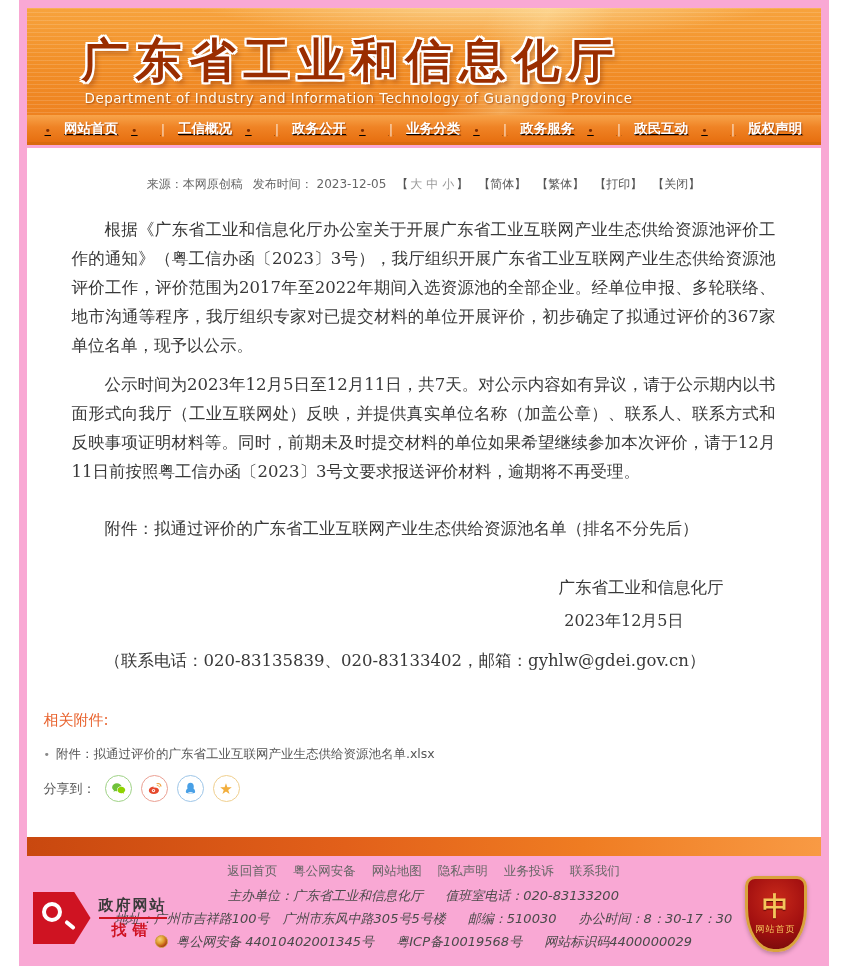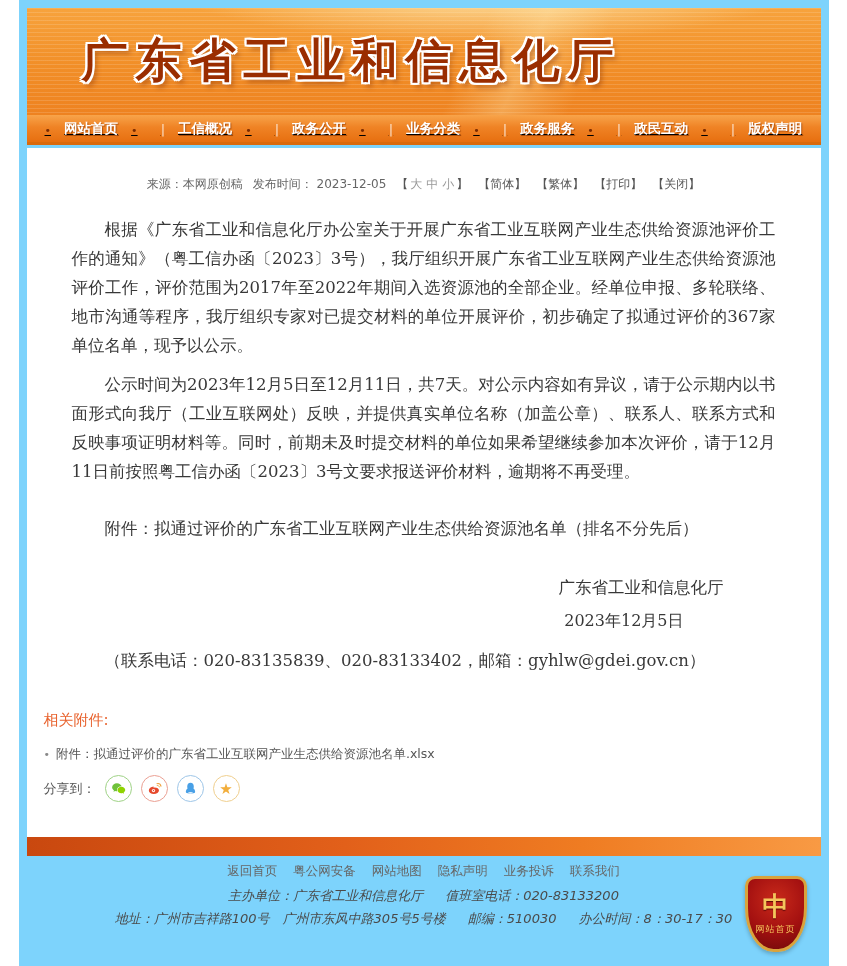--- a/index.html
+++ b/index.html
@@ -1,18 +1,18 @@
 <!DOCTYPE html>
 <html><head>
 <meta charset="utf-8">
 <style>
   * { margin:0; padding:0; box-sizing:border-box; }
   html,body { background:#fff; }
   body { font-family:"DejaVu Sans","Liberation Sans",sans-serif; }
-  .page { position:relative; width:810px; height:966px; margin:0 auto; background:#7dd3fc; overflow:hidden; }
+  .page { position:relative; width:810px; height:966px; margin:0 auto; background:#f9a8d4; overflow:hidden; }
 
   
   .banner {
     position:absolute; left:8px; right:8px; top:8px; height:107px;
     background:
       radial-gradient(ellipse 60% 90% at 58% -30%, rgba(255,252,210,.95), rgba(255,240,190,.35) 45%, rgba(255,255,255,0) 70%),
       linear-gradient(115deg, rgba(255,255,255,0) 55%, rgba(255,230,170,.35) 62%, rgba(255,255,255,0) 70%),
       repeating-linear-gradient(180deg, rgba(255,255,255,.14) 0 1px, rgba(0,0,0,0) 1px 4px),
       linear-gradient(180deg,#f7a33d 0%,#f18e27 55%,#ee8220 100%);
     overflow:hidden;
@@ -142,20 +142,21 @@
   .shield-emblem { color:#f5c65c; font-size:26px; font-weight:bold; line-height:1; text-shadow:0 1px 1px #5c0707; }
   .shield-label { margin-top:4px; font-size:9px; color:#f5c65c; letter-spacing:1px; white-space:nowrap; }
 </style>
 </head>
 <body>
 
 <div class="page">
 
   <header class="banner">
     <div class="banner-title">广东省工业和信息化厅</div>
+    <div class="banner-sub">Department of Industry and Information Technology of Guangdong Province</div>
   </header>
 
   <nav class="topnav">
     <span class="nav-dot"></span>
     <a class="nav-item">网站首页</a>
     <span class="nav-dot"></span>
       <span class="nav-pipe"></span>
     <a class="nav-item">工信概况</a>
     <span class="nav-dot"></span>
       <span class="nav-pipe"></span>
@@ -232,31 +233,48 @@
     <a>返回首页</a>
     <a>粤公网安备</a>
     <a>网站地图</a>
     <a>隐私声明</a>
     <a>业务投诉</a>
     <a>联系我们</a>
   </div>
 
   <footer class="footer-main">
 
+    <div class="finder">
+      <div class="finder-flag">
+        <div class="finder-lens"></div>
+        <div class="finder-handle"></div>
+      </div>
+      <div class="finder-text">
+        <div class="finder-line1">政府网站</div>
+        <div class="finder-rule"></div>
+        <div class="finder-line2">找错</div>
+      </div>
+    </div>
 
     <div class="footer-center">
       <div>
         <span>主办单位：广东省工业和信息化厅</span><span class="gap"></span>
         <span>值班室电话：020-83133200</span>
       </div>
       <div>
         <span>地址：广州市吉祥路100号　广州市东风中路305号5号楼</span><span class="gap"></span>
         <span>邮编：510030</span><span class="gap"></span>
         <span>办公时间：8：30-17：30</span>
       </div>
+      <div>
+        <span class="ga-badge"></span>
+        <span>粤公网安备 44010402001345号</span><span class="gap"></span>
+        <span>粤ICP备10019568号</span><span class="gap"></span>
+        <span>网站标识码4400000029</span>
+      </div>
     </div>
 
     <div class="shield">
       <div class="shield-emblem">中</div>
       <div class="shield-label">网站首页</div>
     </div>
 
   </footer>
 </div>
 

